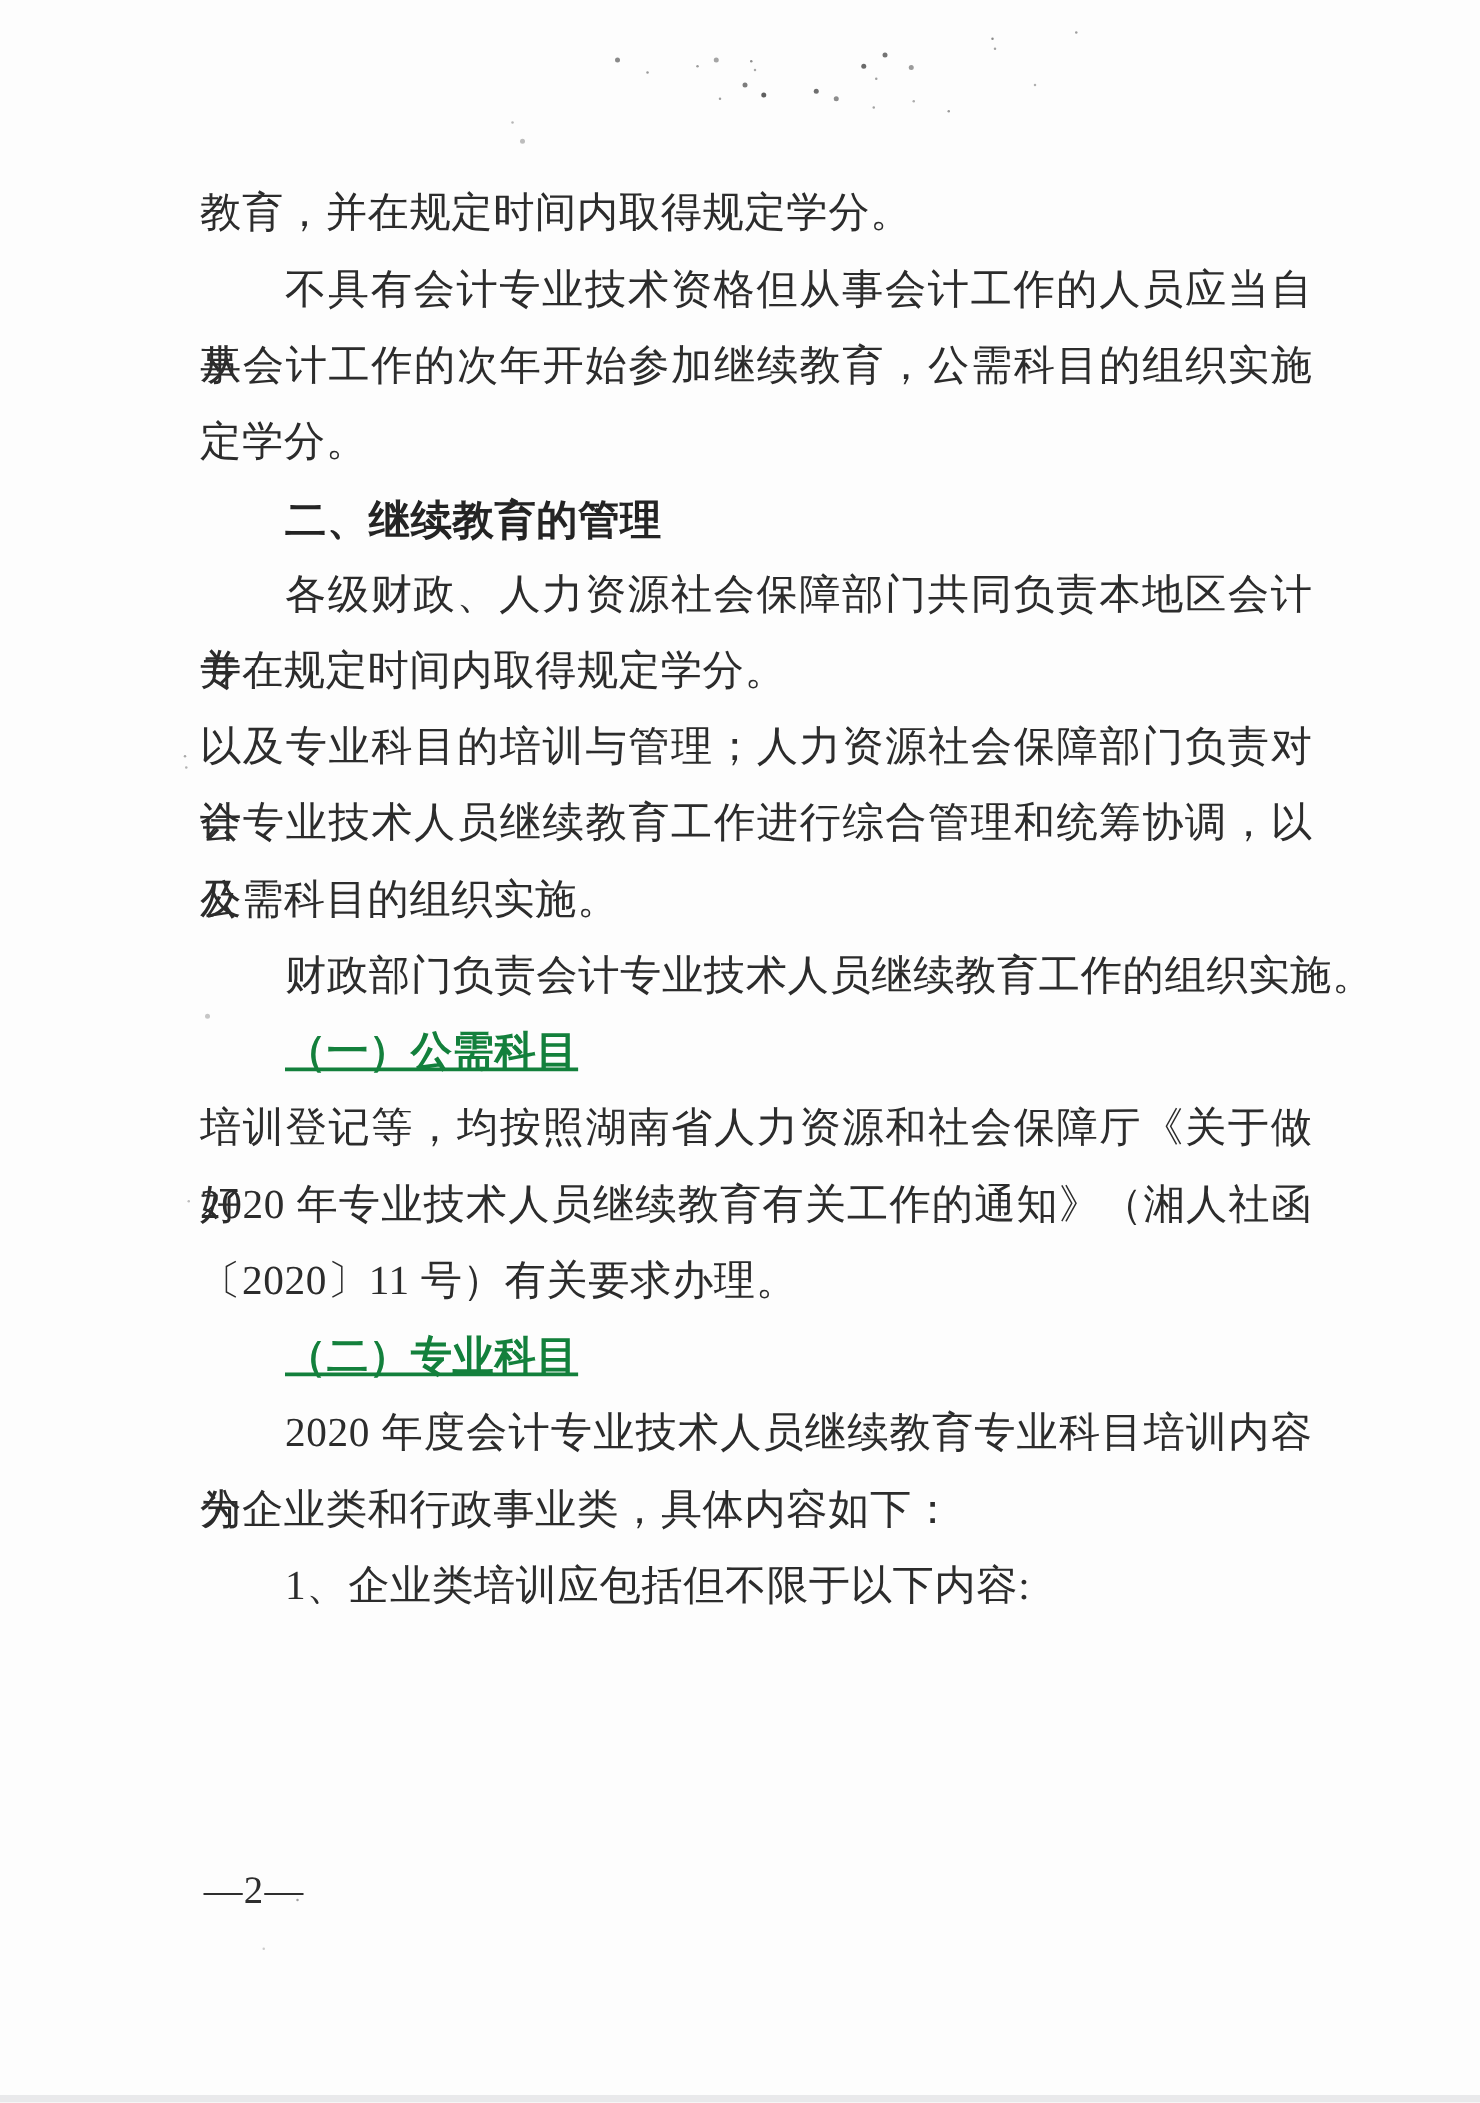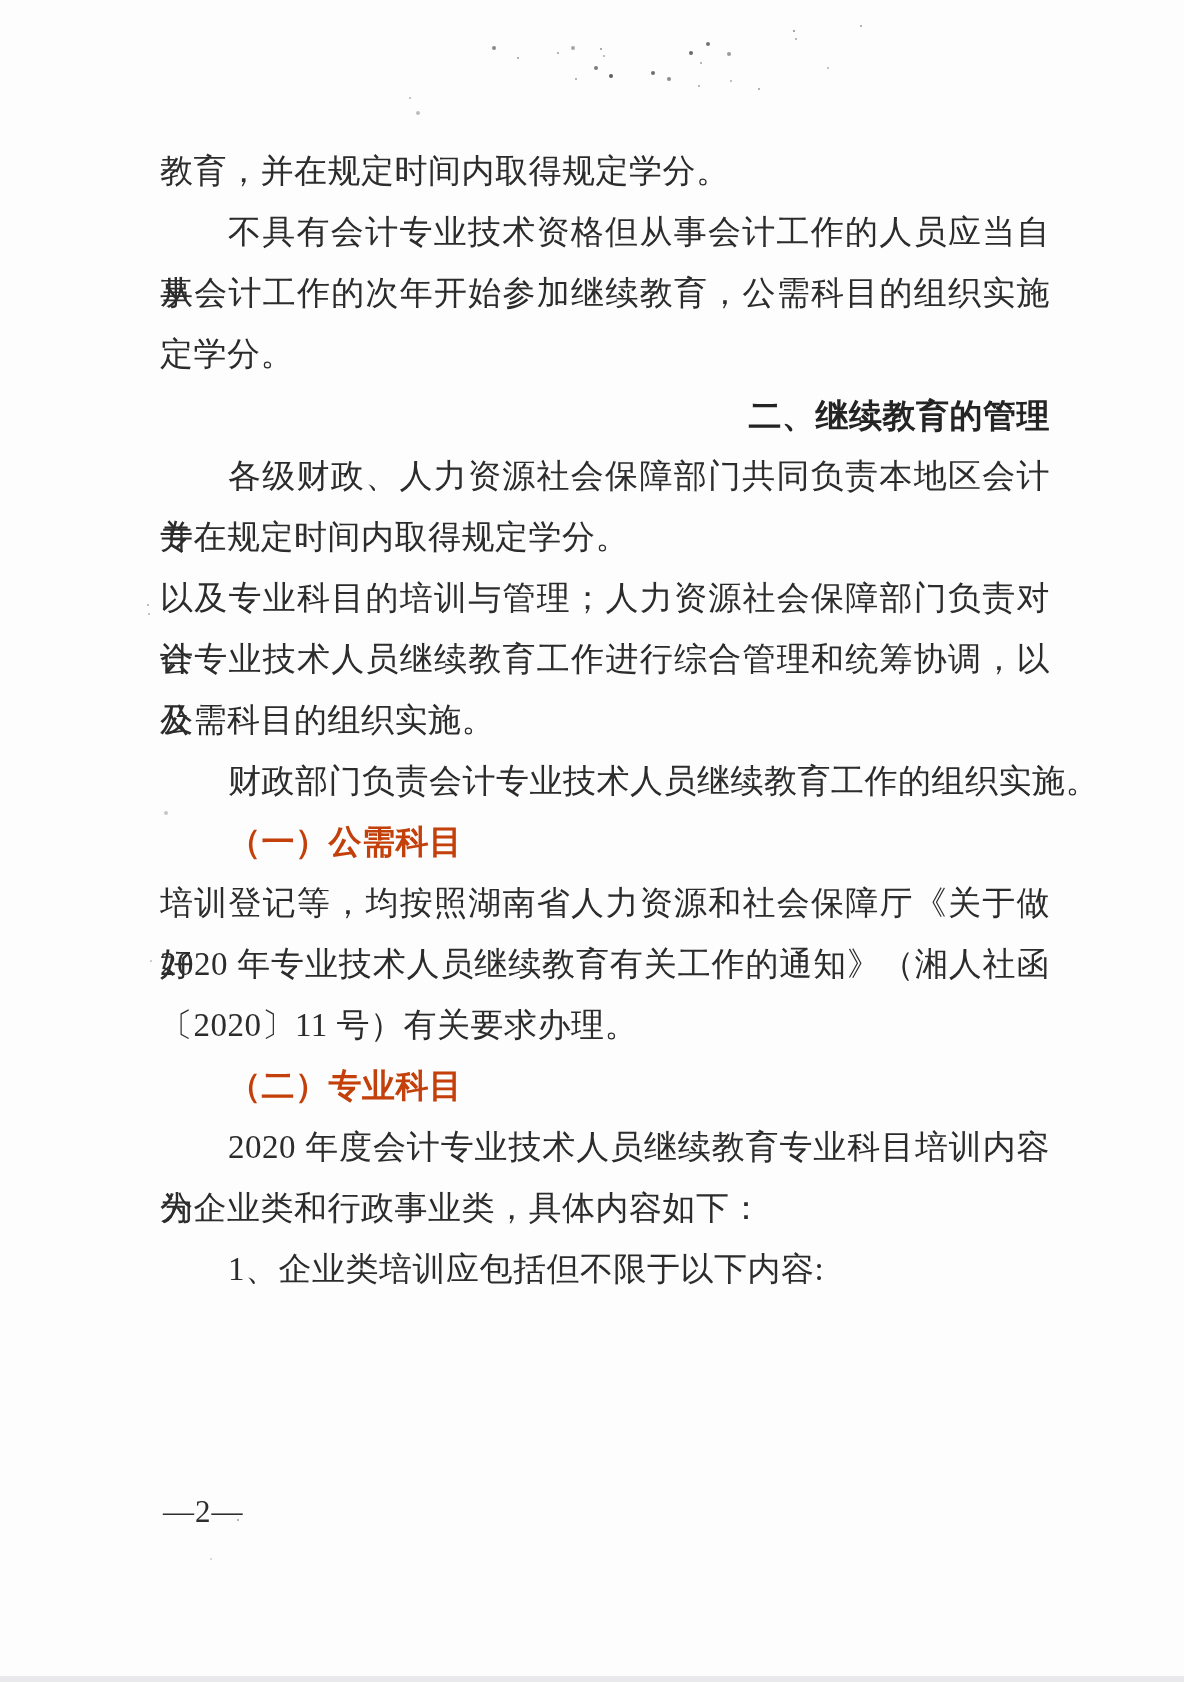--- a/index.html
+++ b/index.html
@@ -30,25 +30,25 @@
   .line.justify {
     white-space: normal;
     text-align: justify;
     text-align-last: justify;
   }
   .line.indent { text-indent: 68px; }
   .line.heading-sans {
     font-family: "Liberation Sans", "DejaVu Sans", sans-serif;
     font-weight: 700;
     color: #262626;
-    text-align: right;
   }
   .line.heading-serif {
     font-weight: 700;
-    color: #c2410c;
+    color: #15803d;
+    text-decoration: underline;
   }
   .page-number {
     position: absolute;
     left: 163px;
     top: 1492px;
     font-size: 31px;
     line-height: 40px;
     color: #2e2e2e;
     letter-spacing: 1px;
     filter: blur(0.3px);

